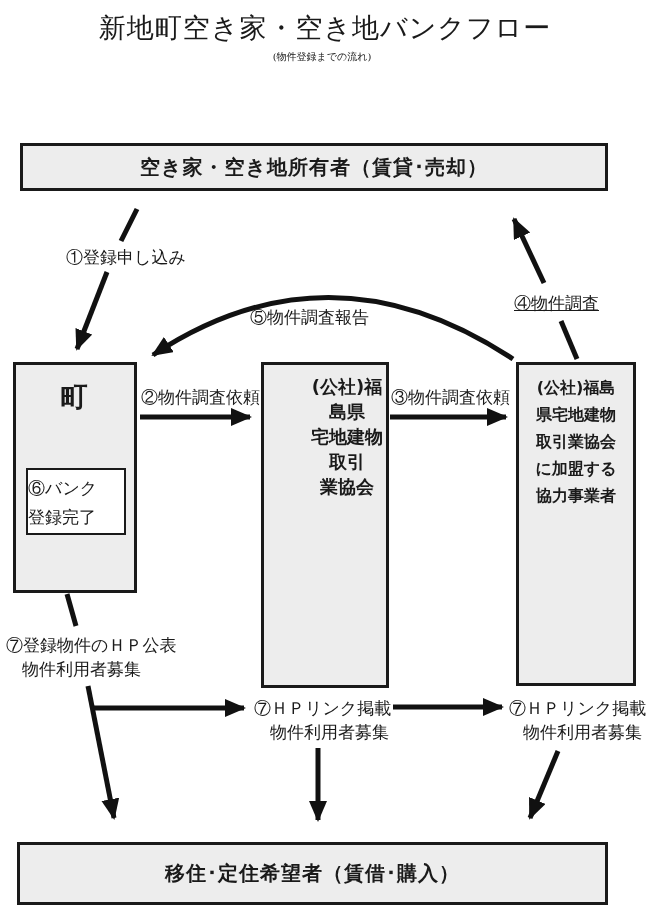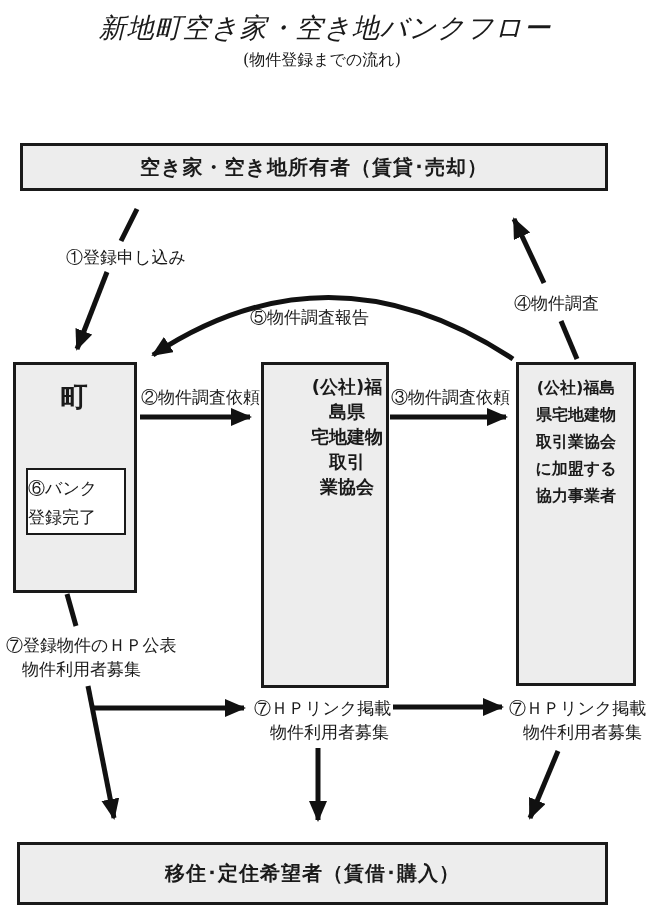--- a/index.html
+++ b/index.html
@@ -15,25 +15,24 @@
     position:relative;
     overflow:hidden;
     font-family:"DejaVu Serif","Liberation Serif",serif;
     color:#1a1a1a;
   }
   .stage{position:absolute;inset:0;width:650px;height:913px;}
   .title{
     position:absolute;top:10px;left:0;width:650px;
     text-align:center;font-size:27px;letter-spacing:1px;
     font-family:"DejaVu Serif","Liberation Serif",serif;
-    font-style:italic;
   }
   .subtitle{
     position:absolute;top:50px;left:0;width:644px;
-    text-align:center;font-size:16px;
+    text-align:center;font-size:10px;
   }
   .box{
     position:absolute;
     background:var(--box-fill);
     border:3px solid var(--box-border);
     font-family:"DejaVu Sans","Liberation Sans",sans-serif;
     font-weight:700;
   }
   .box.wide{
     display:flex;align-items:center;justify-content:center;
@@ -54,21 +53,21 @@
   .box-center{left:261px;top:362px;width:128px;height:326px;font-size:18px;line-height:25px;text-align:center;padding-top:9px;padding-left:44px;}
   .box-right{left:516px;top:362px;width:120px;height:324px;font-size:16px;line-height:27px;text-align:center;padding-top:9px;}
   .lbl{
     position:absolute;font-size:17px;white-space:nowrap;
     font-family:"DejaVu Serif","Liberation Serif",serif;
     text-align:center;
   }
   .lbl-1{left:66px;top:246px;}
   .lbl-2{left:141px;top:386px;}
   .lbl-3{left:391px;top:386px;}
-  .lbl-4{left:514px;top:292px;}
+  .lbl-4{left:514px;top:292px;text-decoration:underline;}
   .lbl-5{left:250px;top:271px;margin-top:35px;}
   .lbl-7a1{left:6px;top:634px;}
   .lbl-7a2{left:22px;top:658px;}
   .lbl-7b1{left:254px;top:697px;}
   .lbl-7b2{left:270px;top:721px;}
   .lbl-7c1{left:509px;top:697px;}
   .lbl-7c2{left:523px;top:721px;}
   svg.arrows{position:absolute;left:0;top:0;width:650px;height:913px;pointer-events:none;}
   svg.arrows .ln{stroke:var(--arrow);stroke-width:5;fill:none;}
   svg.arrows .hd{fill:var(--arrow);}

